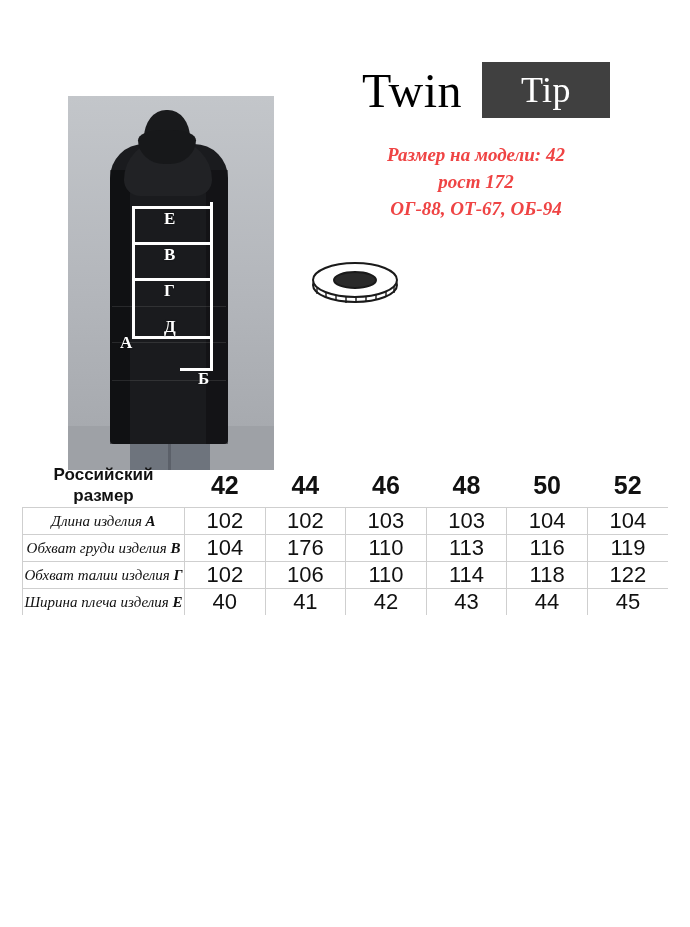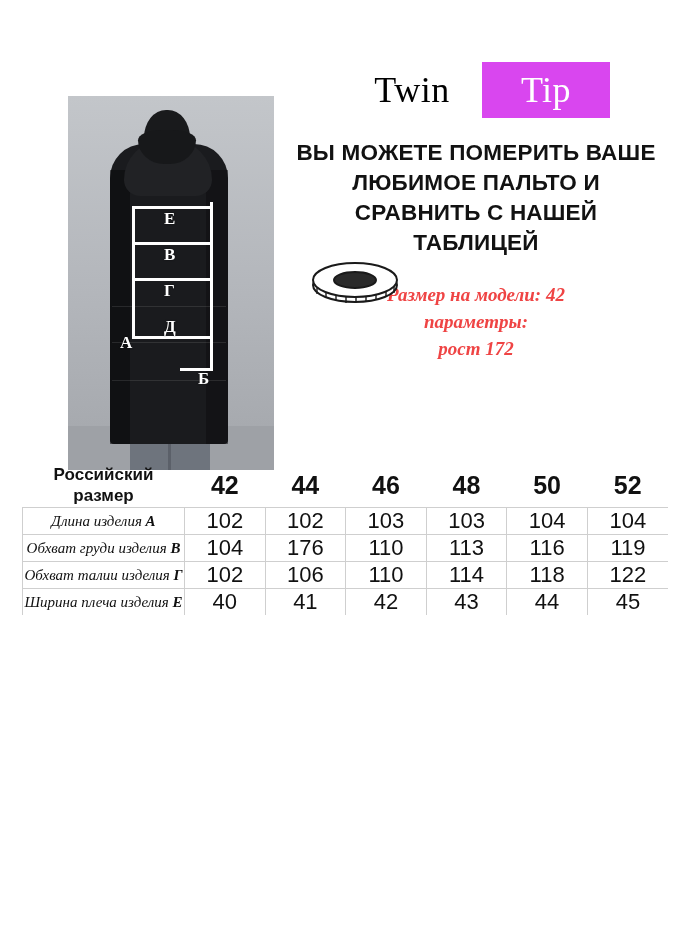--- a/index.html
+++ b/index.html
@@ -142,25 +142,25 @@
     margin: 0 auto 20px auto;
   }
   .brand .twin {
     background: #ffffff;
     color: #000000;
     flex: 0 0 140px;
     display: flex;
     align-items: center;
     justify-content: center;
     font-family: "Liberation Serif", serif;
-    font-size: 36px;
+    font-size: 48px;
     letter-spacing: .5px;
   }
   .brand .tip {
-    background: #d946ef;
+    background: #404040;
     color: #ffffff;
     flex: 0 0 128px;
     display: flex;
     align-items: center;
     justify-content: center;
     font-family: "Liberation Serif", serif;
     font-size: 36px;
     letter-spacing: .5px;
   }
   .headline {
@@ -292,26 +292,25 @@
       <span class="ov-label" style="left:130px; top:274px;">Б</span>
     </div>
 
     <div class="right">
 
       <div class="brand">
         <div class="twin">Twin</div>
         <div class="tip">Tip</div>
       </div>
 
-      <div class="headline">ВЫ  МОЖЕТЕ ПОМЕРИТЬ ВАШЕ ЛЮБИМОЕ ПАЛЬТО И СРАВНИТЬ С НАШЕЙ ТАБЛИЦЕЙ</div>
 
       <div class="model-info">
         <div>Размер на модели: 42</div>
-        <div>параметры:</div>
         <div>рост 172</div>
+        <div>ОГ-88, ОТ-67, ОБ-94</div>
       </div>
 
       <svg class="tape" viewBox="0 0 96 54">
         <ellipse cx="48" cy="27" rx="42" ry="17" fill="#ffffff" stroke="#1a1a1a" stroke-width="2"></ellipse>
         <ellipse cx="48" cy="22" rx="42" ry="17" fill="#ffffff" stroke="#1a1a1a" stroke-width="2"></ellipse>
         <ellipse cx="48" cy="22" rx="21" ry="8" fill="#2a2a2a" stroke="#1a1a1a" stroke-width="2"></ellipse>
         <g stroke="#1a1a1a" stroke-width="1.4">
           <line x1="10" y1="30" x2="10" y2="36"></line>
           <line x1="19" y1="34" x2="19" y2="40"></line>
           <line x1="29" y1="37" x2="29" y2="43"></line>

